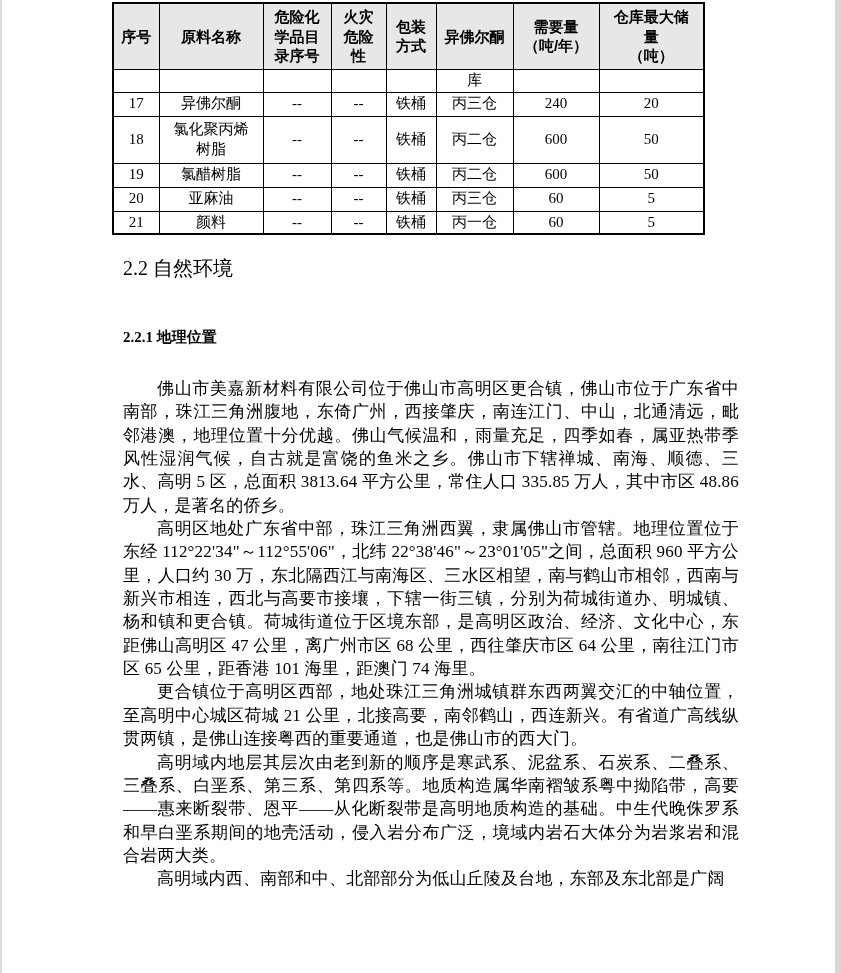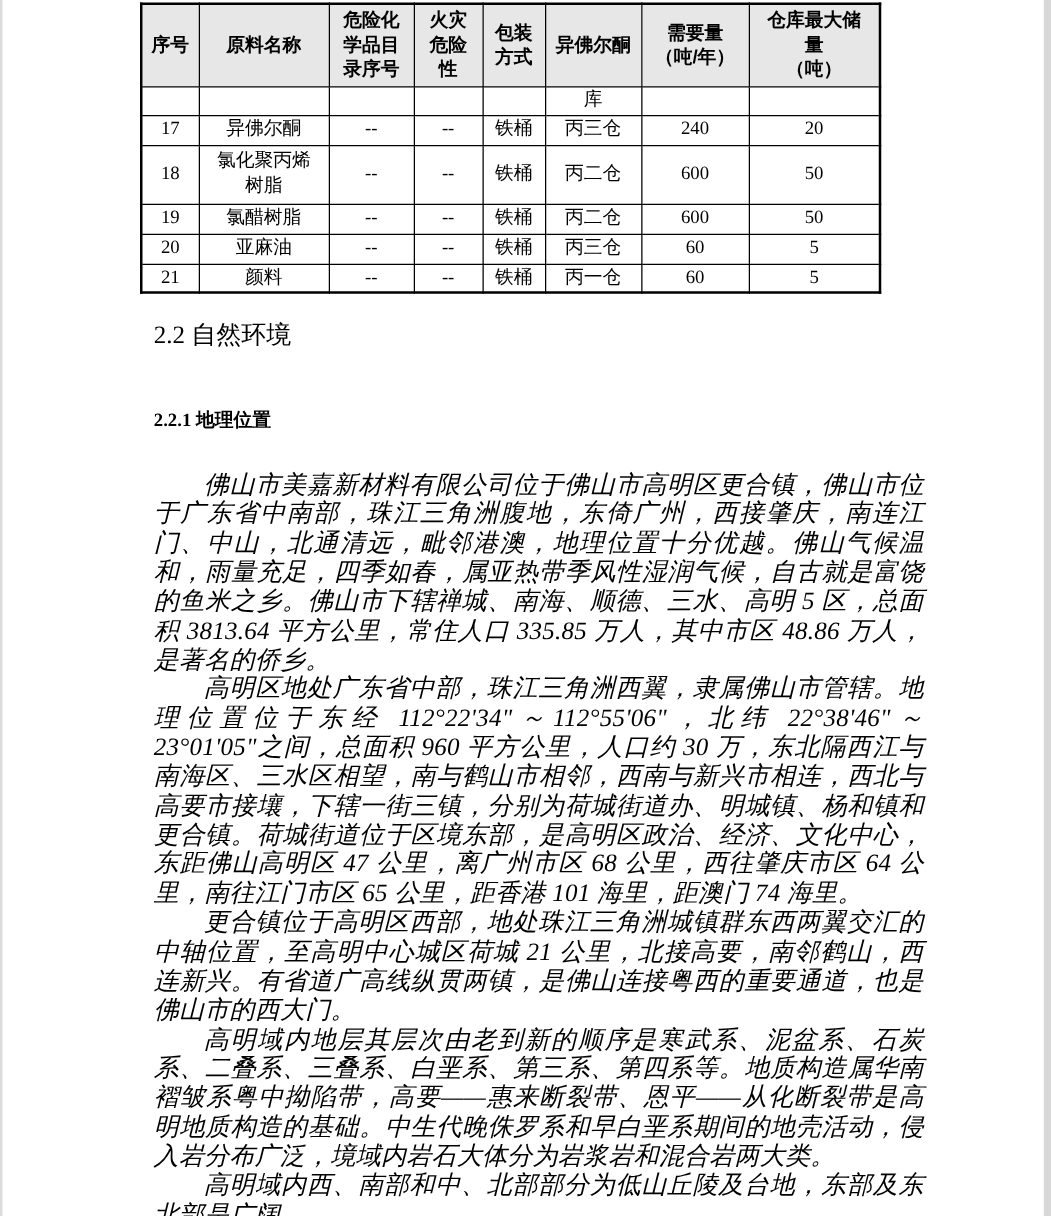--- a/index.html
+++ b/index.html
@@ -57,26 +57,25 @@
     margin:255px 0 0 0;text-align:left;
     font-family:"Liberation Serif",serif;
   }
   .content h3{
     font-size:15px;line-height:25px;font-weight:bold;
     margin:44px 0 0 0;text-align:left;
     font-family:"Liberation Serif",serif;
   }
   .content p + h3{margin-top:24px;}
   .content p{
-    font-size:20px;
+    font-size:17px;
     line-height:23.35px;
     margin:0;
     text-indent:2em;
     letter-spacing:0.2px;
-    font-style:italic;
   }
   .content h3 + p{margin-top:27px;}
 </style>
 </head>
 <body>
 
 <div class="page">
   <div class="edge-left"></div>
   <div class="edge-right"></div>
 

